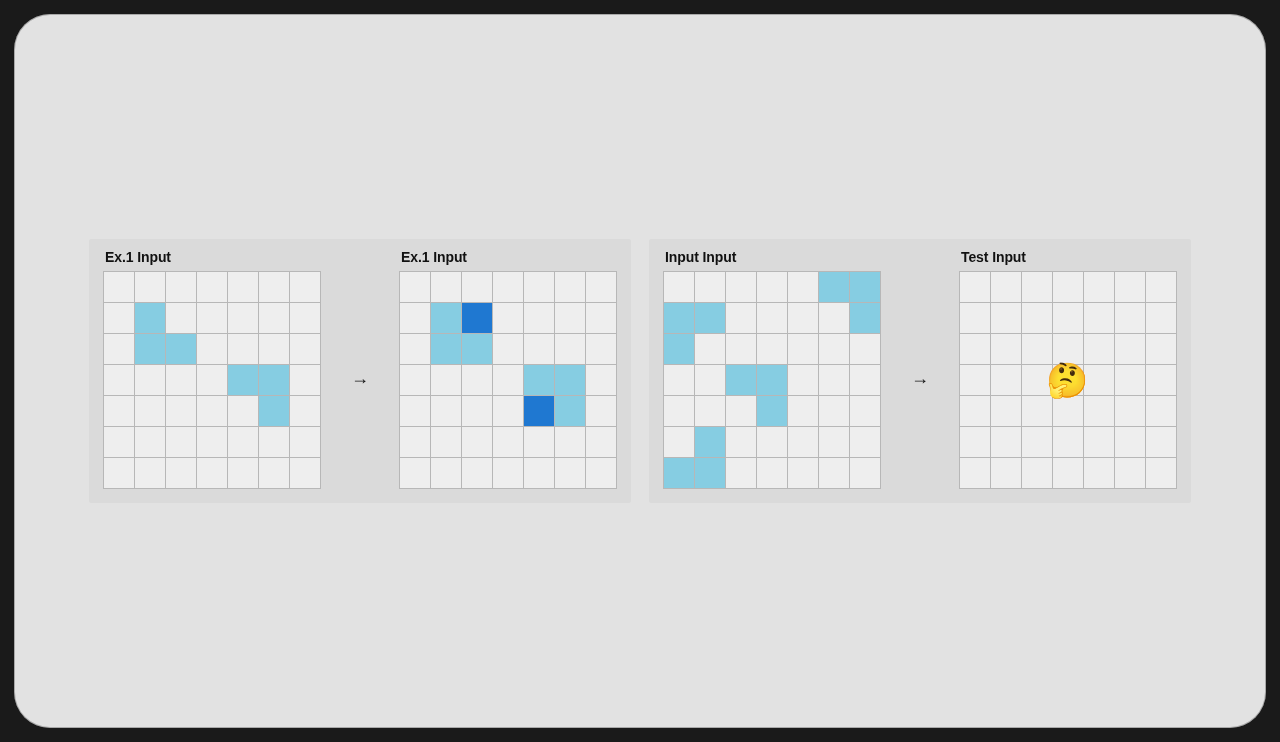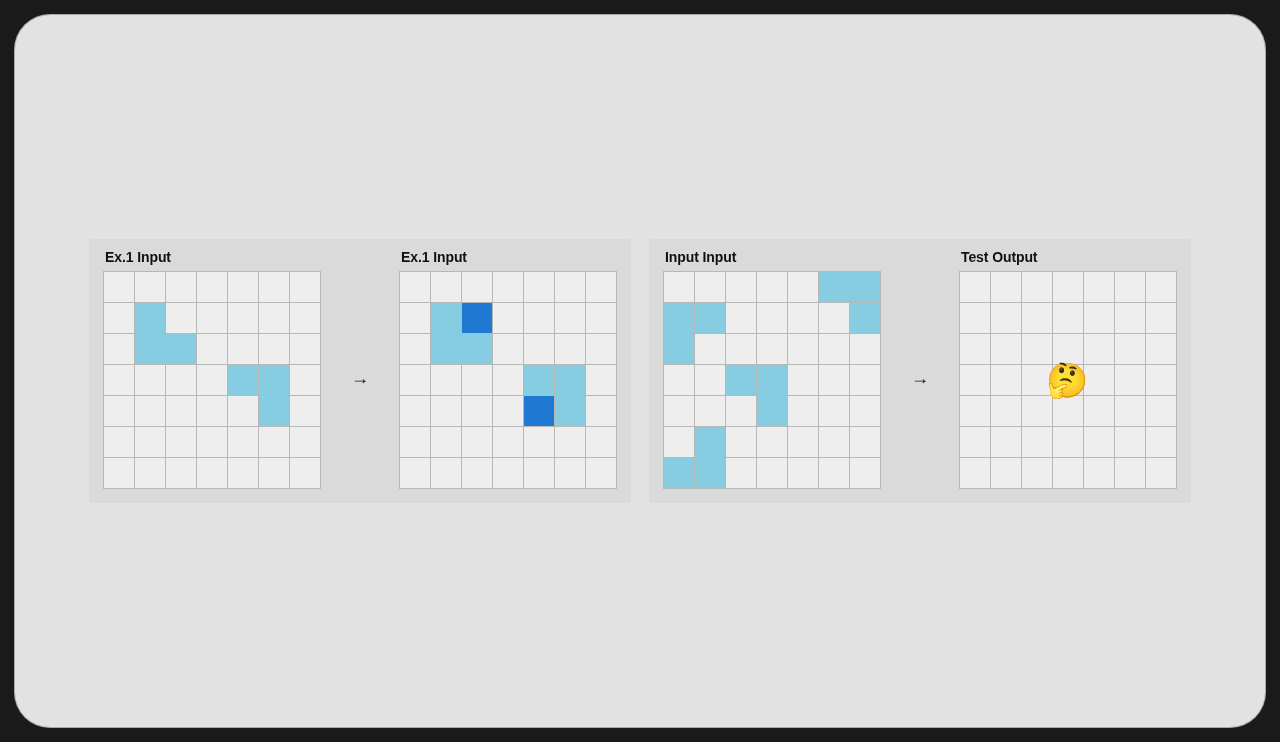--- a/index.html
+++ b/index.html
@@ -265,21 +265,21 @@
                 <div class="cell"></div>
                 <div class="cell"></div>
                 <div class="cell"></div>
               </div>
           </div>
         </div>
 
         <div class="arrow">→</div>
 
         <div class="panel">
-          <div class="panel-title">Test Output</div>
+          <div class="panel-title">Test Input</div>
           <div class="grid-wrap">
             <div class="grid">
                 <div class="cell"></div>
                 <div class="cell"></div>
                 <div class="cell"></div>
                 <div class="cell"></div>
                 <div class="cell"></div>
                 <div class="cell"></div>
                 <div class="cell"></div>
                 <div class="cell"></div>

